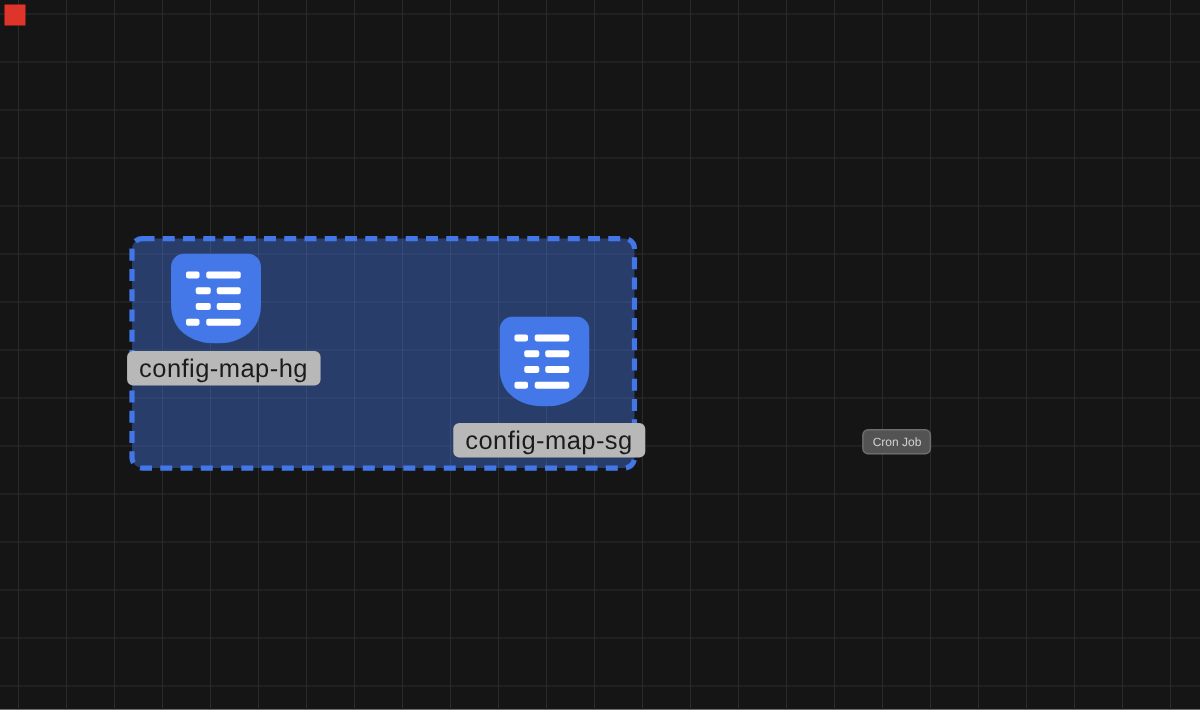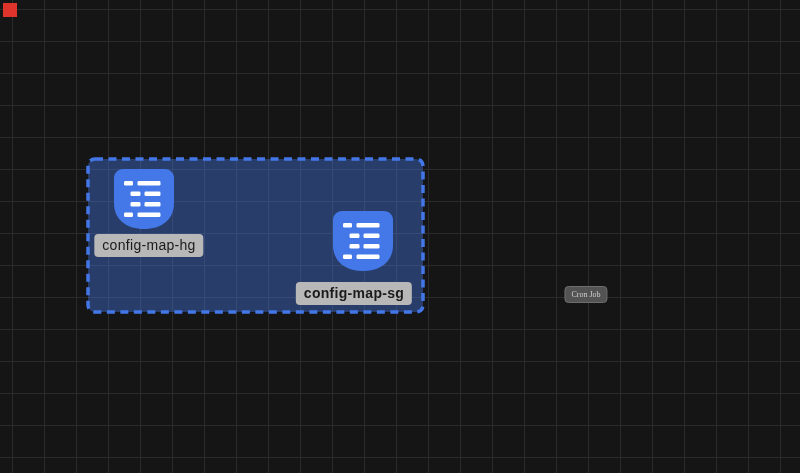--- a/index.html
+++ b/index.html
@@ -36,21 +36,21 @@
   .node {
     position: absolute;
     width: 60px;
   }
   .node svg { display: block; }
   .pill {
     position: absolute;
     transform: translateX(-50%);
     background: #b8b8b8;
     color: #1b1b1b;
-    font-size: 14px;
+    font-size: 17px;
     line-height: 17px;
     padding: 3px 8px;
     border-radius: 4px;
     white-space: nowrap;
     letter-spacing: 0.3px;
   }
   .drag-chip {
     position: absolute;
     transform: translateX(-50%);
     background: #535353;
@@ -97,18 +97,18 @@
       <rect x="10" y="12" width="9" height="4.6" rx="1.4" fill="#ffffff"></rect>
       <rect x="23.5" y="12" width="23" height="4.6" rx="1.4" fill="#ffffff"></rect>
       <rect x="16.5" y="22.5" width="10" height="4.6" rx="1.4" fill="#ffffff"></rect>
       <rect x="30.5" y="22.5" width="16" height="4.6" rx="1.4" fill="#ffffff"></rect>
       <rect x="16.5" y="33" width="10" height="4.6" rx="1.4" fill="#ffffff"></rect>
       <rect x="30.5" y="33" width="16" height="4.6" rx="1.4" fill="#ffffff"></rect>
       <rect x="10" y="43.5" width="9" height="4.6" rx="1.4" fill="#ffffff"></rect>
       <rect x="23.5" y="43.5" width="23" height="4.6" rx="1.4" fill="#ffffff"></rect>
     </svg>
   </div>
-  <div class="pill" style="left:354px; top:282px;font-weight:bold;">config-map-sg</div>
+  <div class="pill" style="left:366px; top:282px;">config-map-sg</div>
 
 
-  <div class="drag-chip" style="left:586px; top:286px;font-family:Liberation Serif, serif;">Cron Job</div>
+  <div class="drag-chip" style="left:598px; top:286px;">Cron Job</div>
 
 </div>
 
 </body></html>

